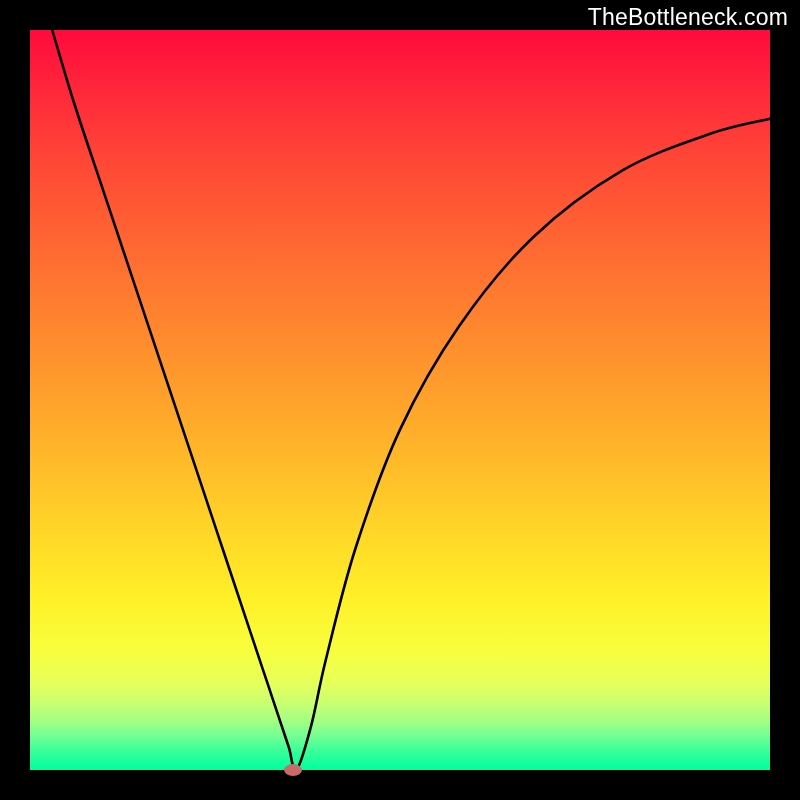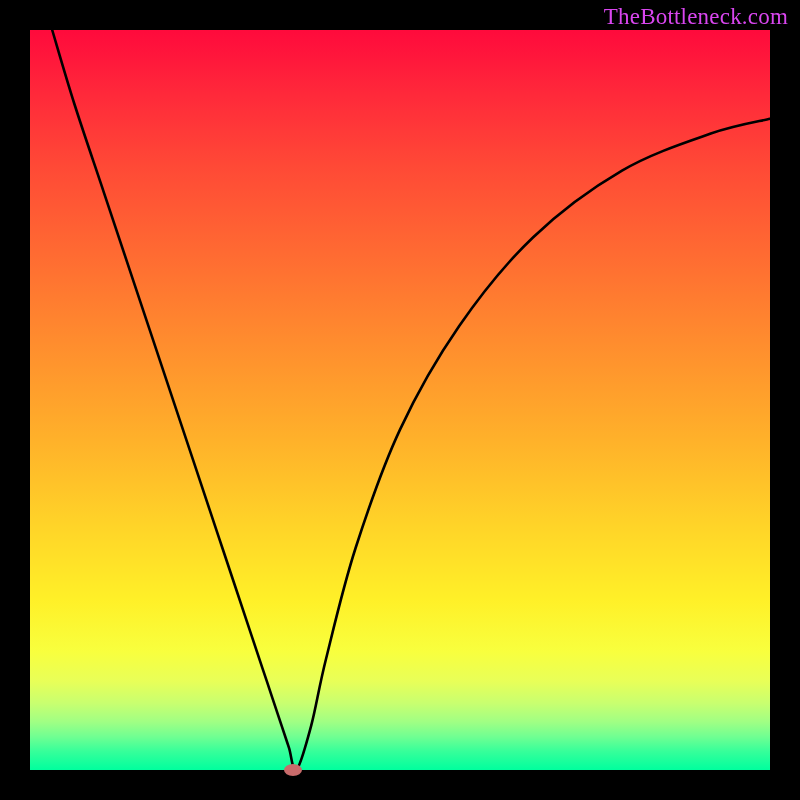--- a/index.html
+++ b/index.html
@@ -37,23 +37,23 @@
       #a0ff84 93.5%,
       #70ff92 95.5%,
       #36ff9a 97.5%,
       #00ff9e 100%
     );
   }
   .watermark {
     position: absolute;
     top: 4px;
     right: 12px;
-    font-family: Liberation Serif, serif;
+    font-family: Liberation Sans, sans-serif;
     font-size: 23px;
-    color: #d946ef;
+    color: #ffffff;
     letter-spacing: 0.2px;
     user-select: none;
   }
   svg.curve {
     position: absolute;
     left: 0;
     top: 0;
     width: 740px;
     height: 740px;
     overflow: visible;

